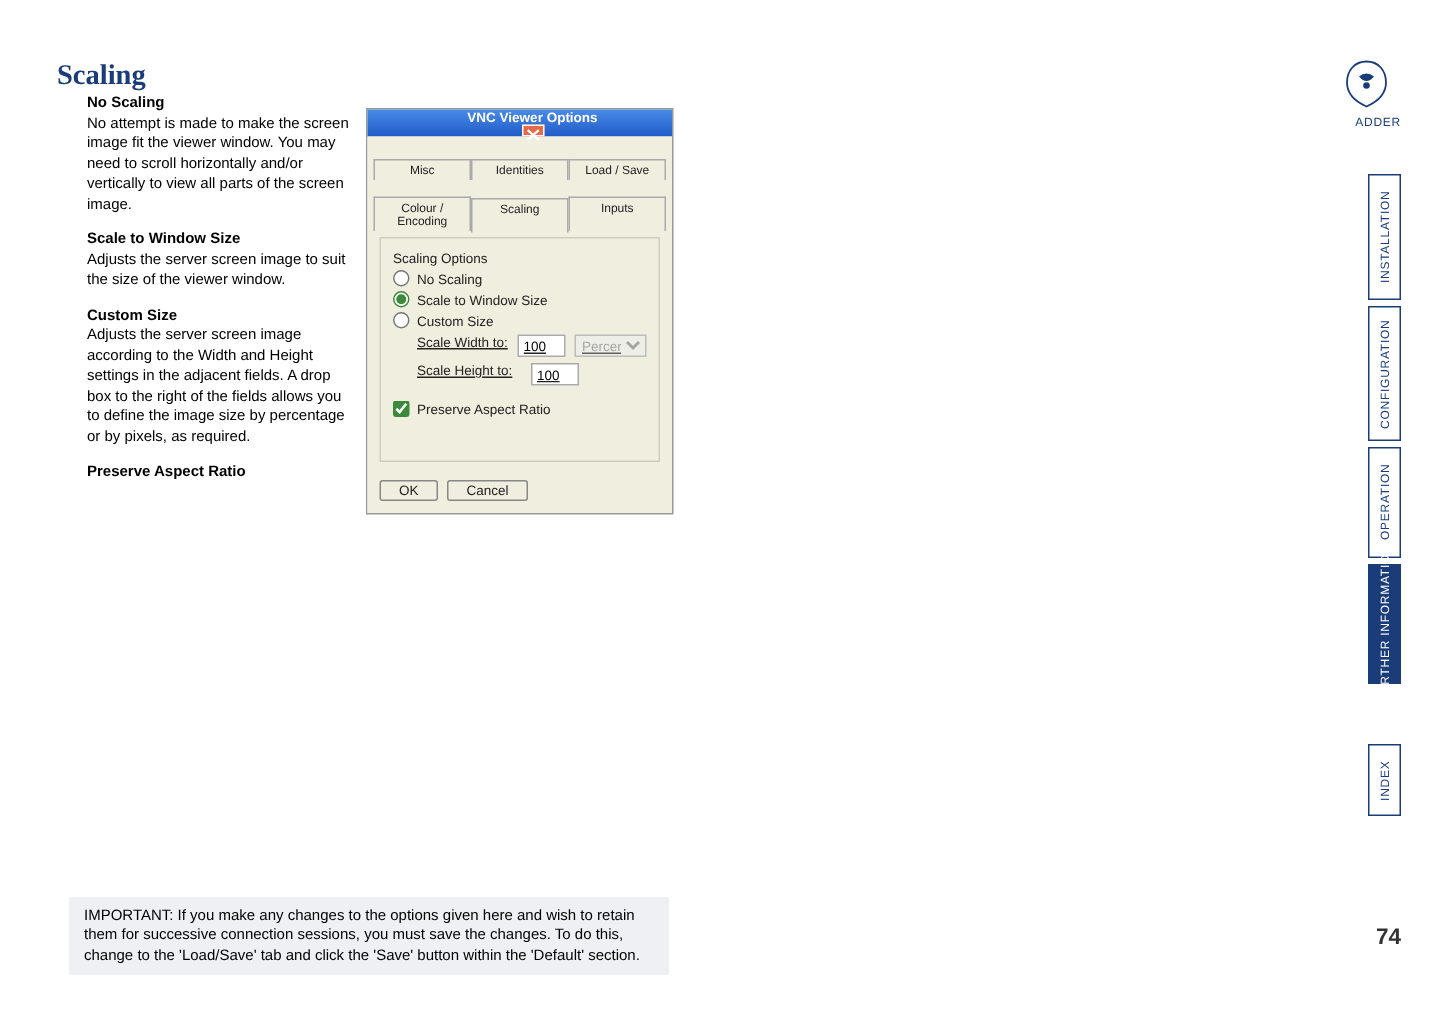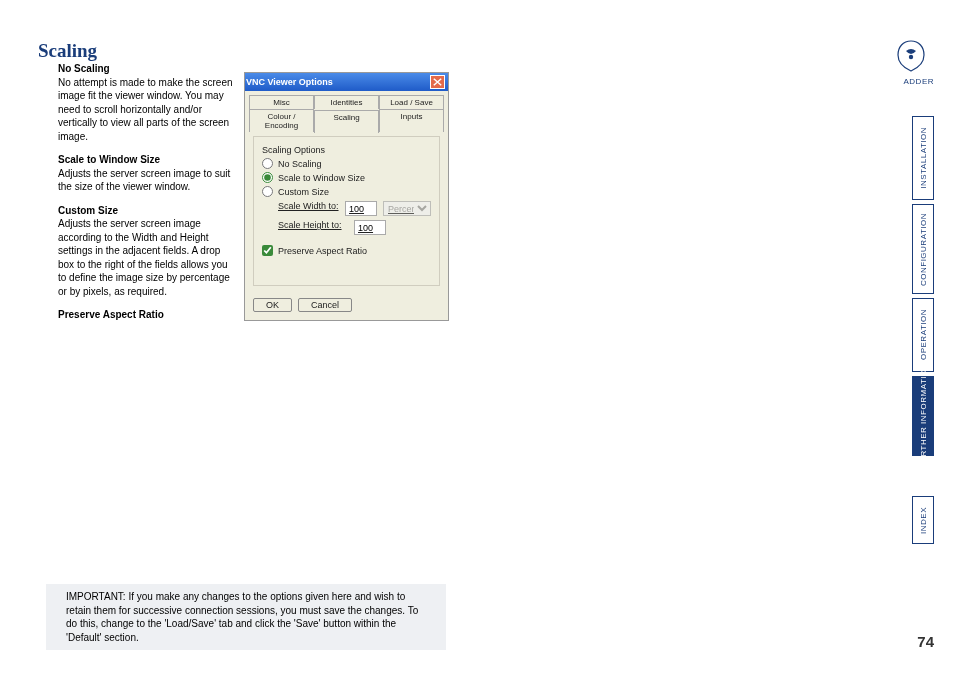--- a/index.html
+++ b/index.html
@@ -4,27 +4,27 @@
 <style>
   * { margin:0; padding:0; box-sizing:border-box; font-family: Verdana, Arial, sans-serif; }
   body { width:954px; height:675px; background:#fff; position:relative; color:#000; }
   .page-title { color:#1a3d7a; font-family: Georgia, 'Times New Roman', serif; font-weight:bold; font-size:19px; position:absolute; top:40px; left:38px; }
   .content-col { position:absolute; top:62px; left:58px; width:175px; font-size:10px; line-height:1.35; }
   .content-col h4 { font-weight:bold; font-size:10px; margin-top:10px; }
   .content-col h4:first-child { margin-top:0; }
   .content-col p { margin-bottom:0; }
   
   .dlg-wrap { position:absolute; top:72px; left:244px; width:205px; border:1px solid #999; }
-  .dlg-titlebar { height:18px; background:linear-gradient(to bottom,#4a8be8,#1f5bc8); display:flex; align-items:center; padding:0 3px 0 1px; }
+  .dlg-titlebar { height:18px; background:linear-gradient(to bottom,#4a8be8,#1f5bc8); display:flex; align-items:center; padding:0 3px 0 20px;flex-direction:column; }
   .dlg-titlebar .t { color:#fff; font-size:9px; font-weight:bold; flex:1; }
   .dlg-titlebar .close { width:15px; height:14px; background:#e46a4a; border:1px solid #fff; position:relative; }
   .dlg-titlebar .close svg { position:absolute; top:0; left:0; }
   .dlg-body { background:#efeedf; font-size:9px; color:#222; }
   .tabs { display:flex; flex-wrap:wrap; padding:4px 4px 0 4px; gap:0; }
-  .tabs .tab { background:#efeedf; border:1px solid #aaa; border-bottom:none; padding:2px 0; font-size:8px; text-align:center; cursor:default; }
+  .tabs .tab { background:#efeedf; border:1px solid #aaa; border-bottom:none; padding:2px 0; font-size:8px; text-align:center; cursor:default;margin-top:11px; }
   .tabrow { display:flex; width:100%; }
   .tabrow .tab { flex:1; }
   .tabrow2 .tab.active { background:#efeedf; position:relative; top:1px; }
   .grp { margin:4px 8px 8px 8px; border:1px solid #d0cdbf; padding:8px 8px 6px 8px; position:relative; min-height:150px; }
   .opt { display:flex; align-items:center; gap:5px; margin:3px 0; font-size:9px; }
   .opt input[type=radio], .opt input[type=checkbox] { width:11px; height:11px; }
   .opt input[type=radio] { accent-color:#3a8a3a; }
   .opt input[type=checkbox] { accent-color:#3a8a3a; }
   .fieldrow { display:flex; gap:6px; font-size:9px; margin:4px 0 4px 16px;text-decoration:underline; }
   .fieldrow .lbl { width:70px; }
@@ -41,22 +41,22 @@
   .sidenav .navbtn span { writing-mode: vertical-rl; transform: rotate(180deg); font-size:8px; letter-spacing:0.5px; padding:8px 0; white-space:nowrap; }
   .sidenav .navbtn.white { background:#fff; color:#1a3d7a; }
   .sidenav .navbtn.blue { background:#1a3d7a; color:#fff; }
   .sidenav .gap { height:32px; }
   .nav-install { height:84px; }
   .nav-config  { height:90px; }
   .nav-oper    { height:74px; }
   .nav-further { height:80px; }
   .nav-index   { height:48px; }
   
-  .important-box { position:absolute; left:46px; bottom:25px; width:400px; background:#eef0f3; padding:6px 20px; font-size:10px; line-height:1.35; }
-  .page-number { position:absolute; right:20px; bottom:25px; font-size:15px; font-weight:bold; color:#333; }
+  .important-box { position:absolute; left:46px; bottom:25px; width:400px; background:#eef0f3; padding:6px 10px; font-size:10px; line-height:1.35; }
+  .page-number { position:absolute; right:20px; bottom:42px; font-size:15px; font-weight:bold; color:#333; }
 </style>
 </head>
 <body>
 
 <div class="page-title">Scaling</div>
 
 <div class="content-col">
   <h4>No Scaling</h4>
   <p>No attempt is made to make the screen image fit the viewer window. You may need to scroll horizontally and/or vertically to view all parts of the screen image.</p>
   <h4>Scale to Window Size</h4>

